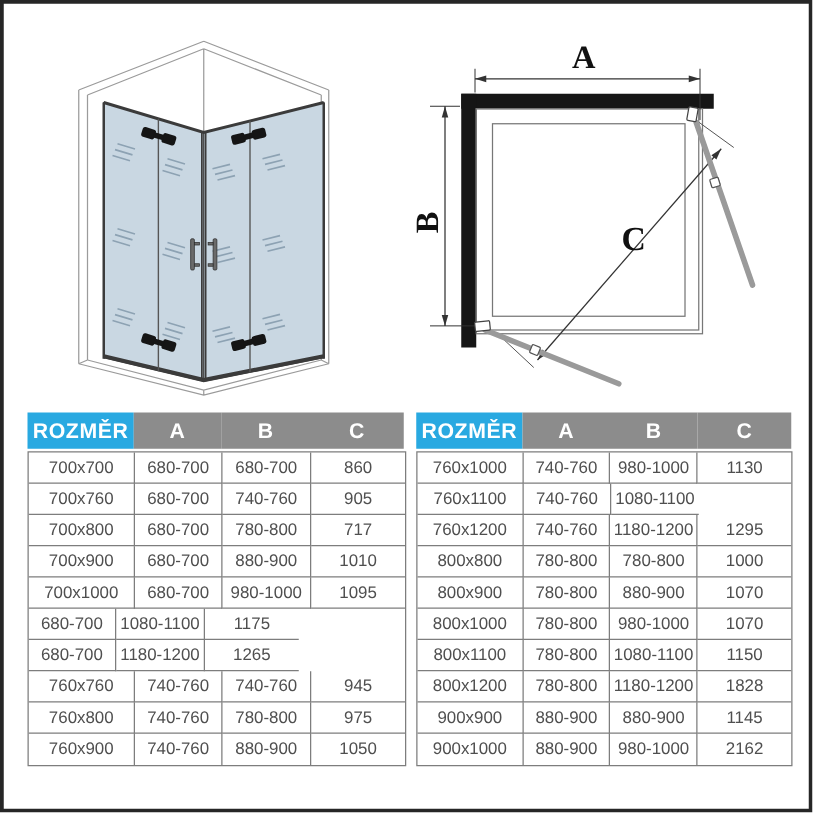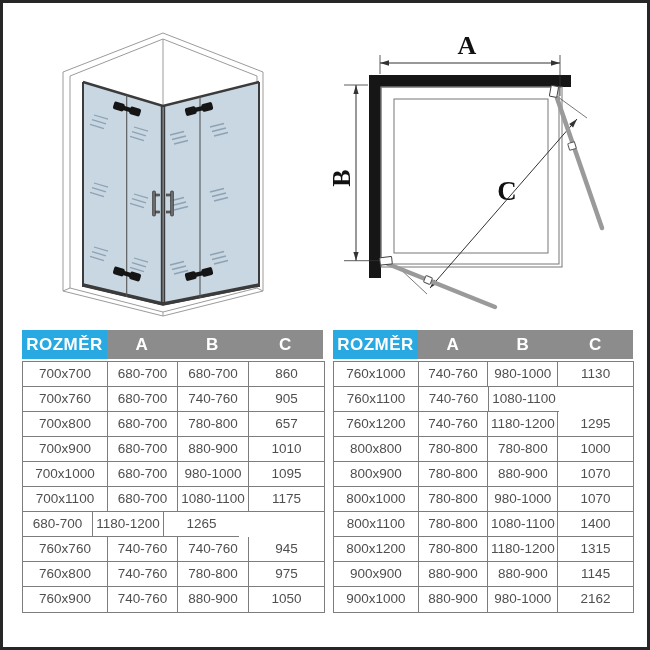--- a/index.html
+++ b/index.html
@@ -196,36 +196,35 @@
         <div class="tr">
           <div class="td c0">700x760</div>
           <div class="td c1">680-700</div>
           <div class="td c2">740-760</div>
           <div class="td c3">905</div>
         </div>
         <div class="tr">
           <div class="td c0">700x800</div>
           <div class="td c1">680-700</div>
           <div class="td c2">780-800</div>
-          <div class="td c3">657</div>
+          <div class="td c3">717</div>
         </div>
         <div class="tr">
           <div class="td c0">700x900</div>
           <div class="td c1">680-700</div>
           <div class="td c2">880-900</div>
           <div class="td c3">1010</div>
         </div>
         <div class="tr">
           <div class="td c0">700x1000</div>
           <div class="td c1">680-700</div>
           <div class="td c2">980-1000</div>
           <div class="td c3">1095</div>
         </div>
         <div class="tr">
-          <div class="td c0">700x1100</div>
           <div class="td c1">680-700</div>
           <div class="td c2">1080-1100</div>
           <div class="td c3">1175</div>
         </div>
         <div class="tr">
           <div class="td c1">680-700</div>
           <div class="td c2">1180-1200</div>
           <div class="td c3">1265</div>
         </div>
         <div class="tr">
@@ -289,27 +288,27 @@
         <div class="tr">
           <div class="td c0">800x1000</div>
           <div class="td c1">780-800</div>
           <div class="td c2">980-1000</div>
           <div class="td c3">1070</div>
         </div>
         <div class="tr">
           <div class="td c0">800x1100</div>
           <div class="td c1">780-800</div>
           <div class="td c2">1080-1100</div>
-          <div class="td c3">1400</div>
+          <div class="td c3">1150</div>
         </div>
         <div class="tr">
           <div class="td c0">800x1200</div>
           <div class="td c1">780-800</div>
           <div class="td c2">1180-1200</div>
-          <div class="td c3">1315</div>
+          <div class="td c3">1828</div>
         </div>
         <div class="tr">
           <div class="td c0">900x900</div>
           <div class="td c1">880-900</div>
           <div class="td c2">880-900</div>
           <div class="td c3">1145</div>
         </div>
         <div class="tr">
           <div class="td c0">900x1000</div>
           <div class="td c1">880-900</div>

